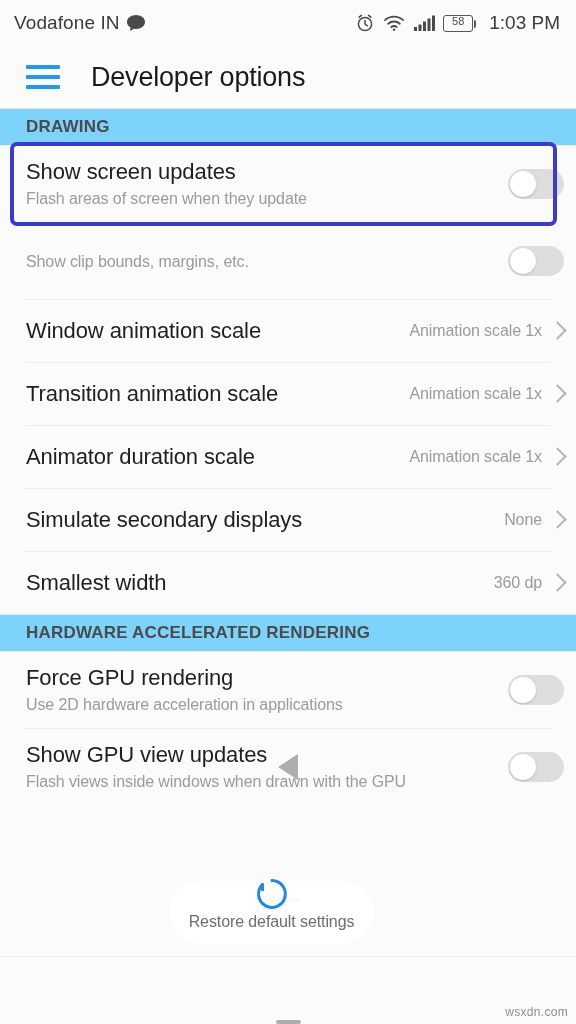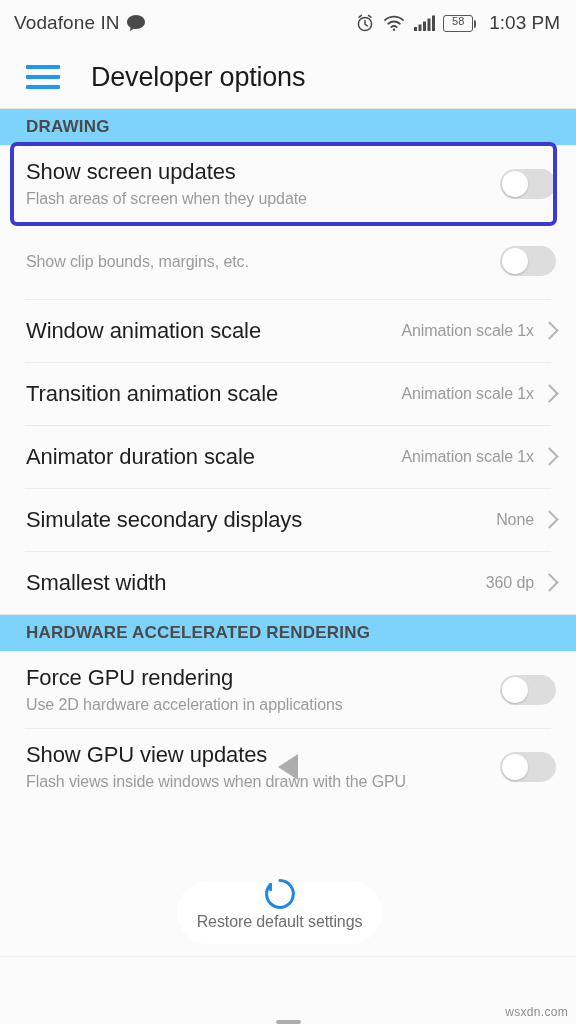--- a/index.html
+++ b/index.html
@@ -39,21 +39,21 @@
 
   
   .list{ position:relative; }
   .section-header{
     background:#7dd3fc; border-top:1px solid #e6e6e6; border-bottom:1px solid #ececec;
     padding:8px 0 8px 26px; font-size:17px; color:#4b4b4b; font-weight:bold;
     letter-spacing:.2px;
   }
   .row{
     position:relative; display:flex; align-items:center; justify-content:space-between;
-    padding:0 20px 0 26px; background:#fbfbfb; min-height:62px;
+    padding:0 12px 0 26px; background:#fbfbfb; min-height:62px;
   }
   .row.two-line{ min-height:76px; }
   .row .texts{ flex:1 1 auto; padding-right:10px; }
   .row .title{ font-size:22px; color:#1f1f1f; line-height:1.25; letter-spacing:-.1px; }
   .row .subtitle{ font-size:16px; color:#9b9b9b; line-height:1.3; margin-top:3px; letter-spacing:-.1px; }
   .row .value{ font-size:16px; color:#9b9b9b; white-space:nowrap; letter-spacing:-.1px; }
   .right-group{ display:flex; align-items:center; gap:8px; flex:0 0 auto; }
   .divider{ height:1px; background:#ececec; margin:0 25px; }
 
   
@@ -69,21 +69,21 @@
                 transform:rotate(45deg); }
 
   
   .highlight-box{
     position:absolute; left:10px; right:19px; border:4px solid #3b3bd2;
     border-radius:7px; pointer-events:none; z-index:5;
   }
 
   
   .toast{
-    position:absolute; left:177px; top:881px; width:205px; height:63px;
+    position:absolute; left:169px; top:881px; width:205px; height:63px;
     background:rgba(255,255,255,.93); border-radius:32px;
     display:flex; flex-direction:column; align-items:center; justify-content:flex-start;
     padding-top:4px; z-index:20;
   }
   .spinner{ width:34px; height:34px; margin-top:-8px; }
   .toast-label{ font-size:16px; color:#6e6e6e; margin-top:2px; letter-spacing:-.1px; }
 
   
   .navbar{
     position:absolute; left:0; bottom:0; width:576px; height:68px; background:#fbfbfb;

